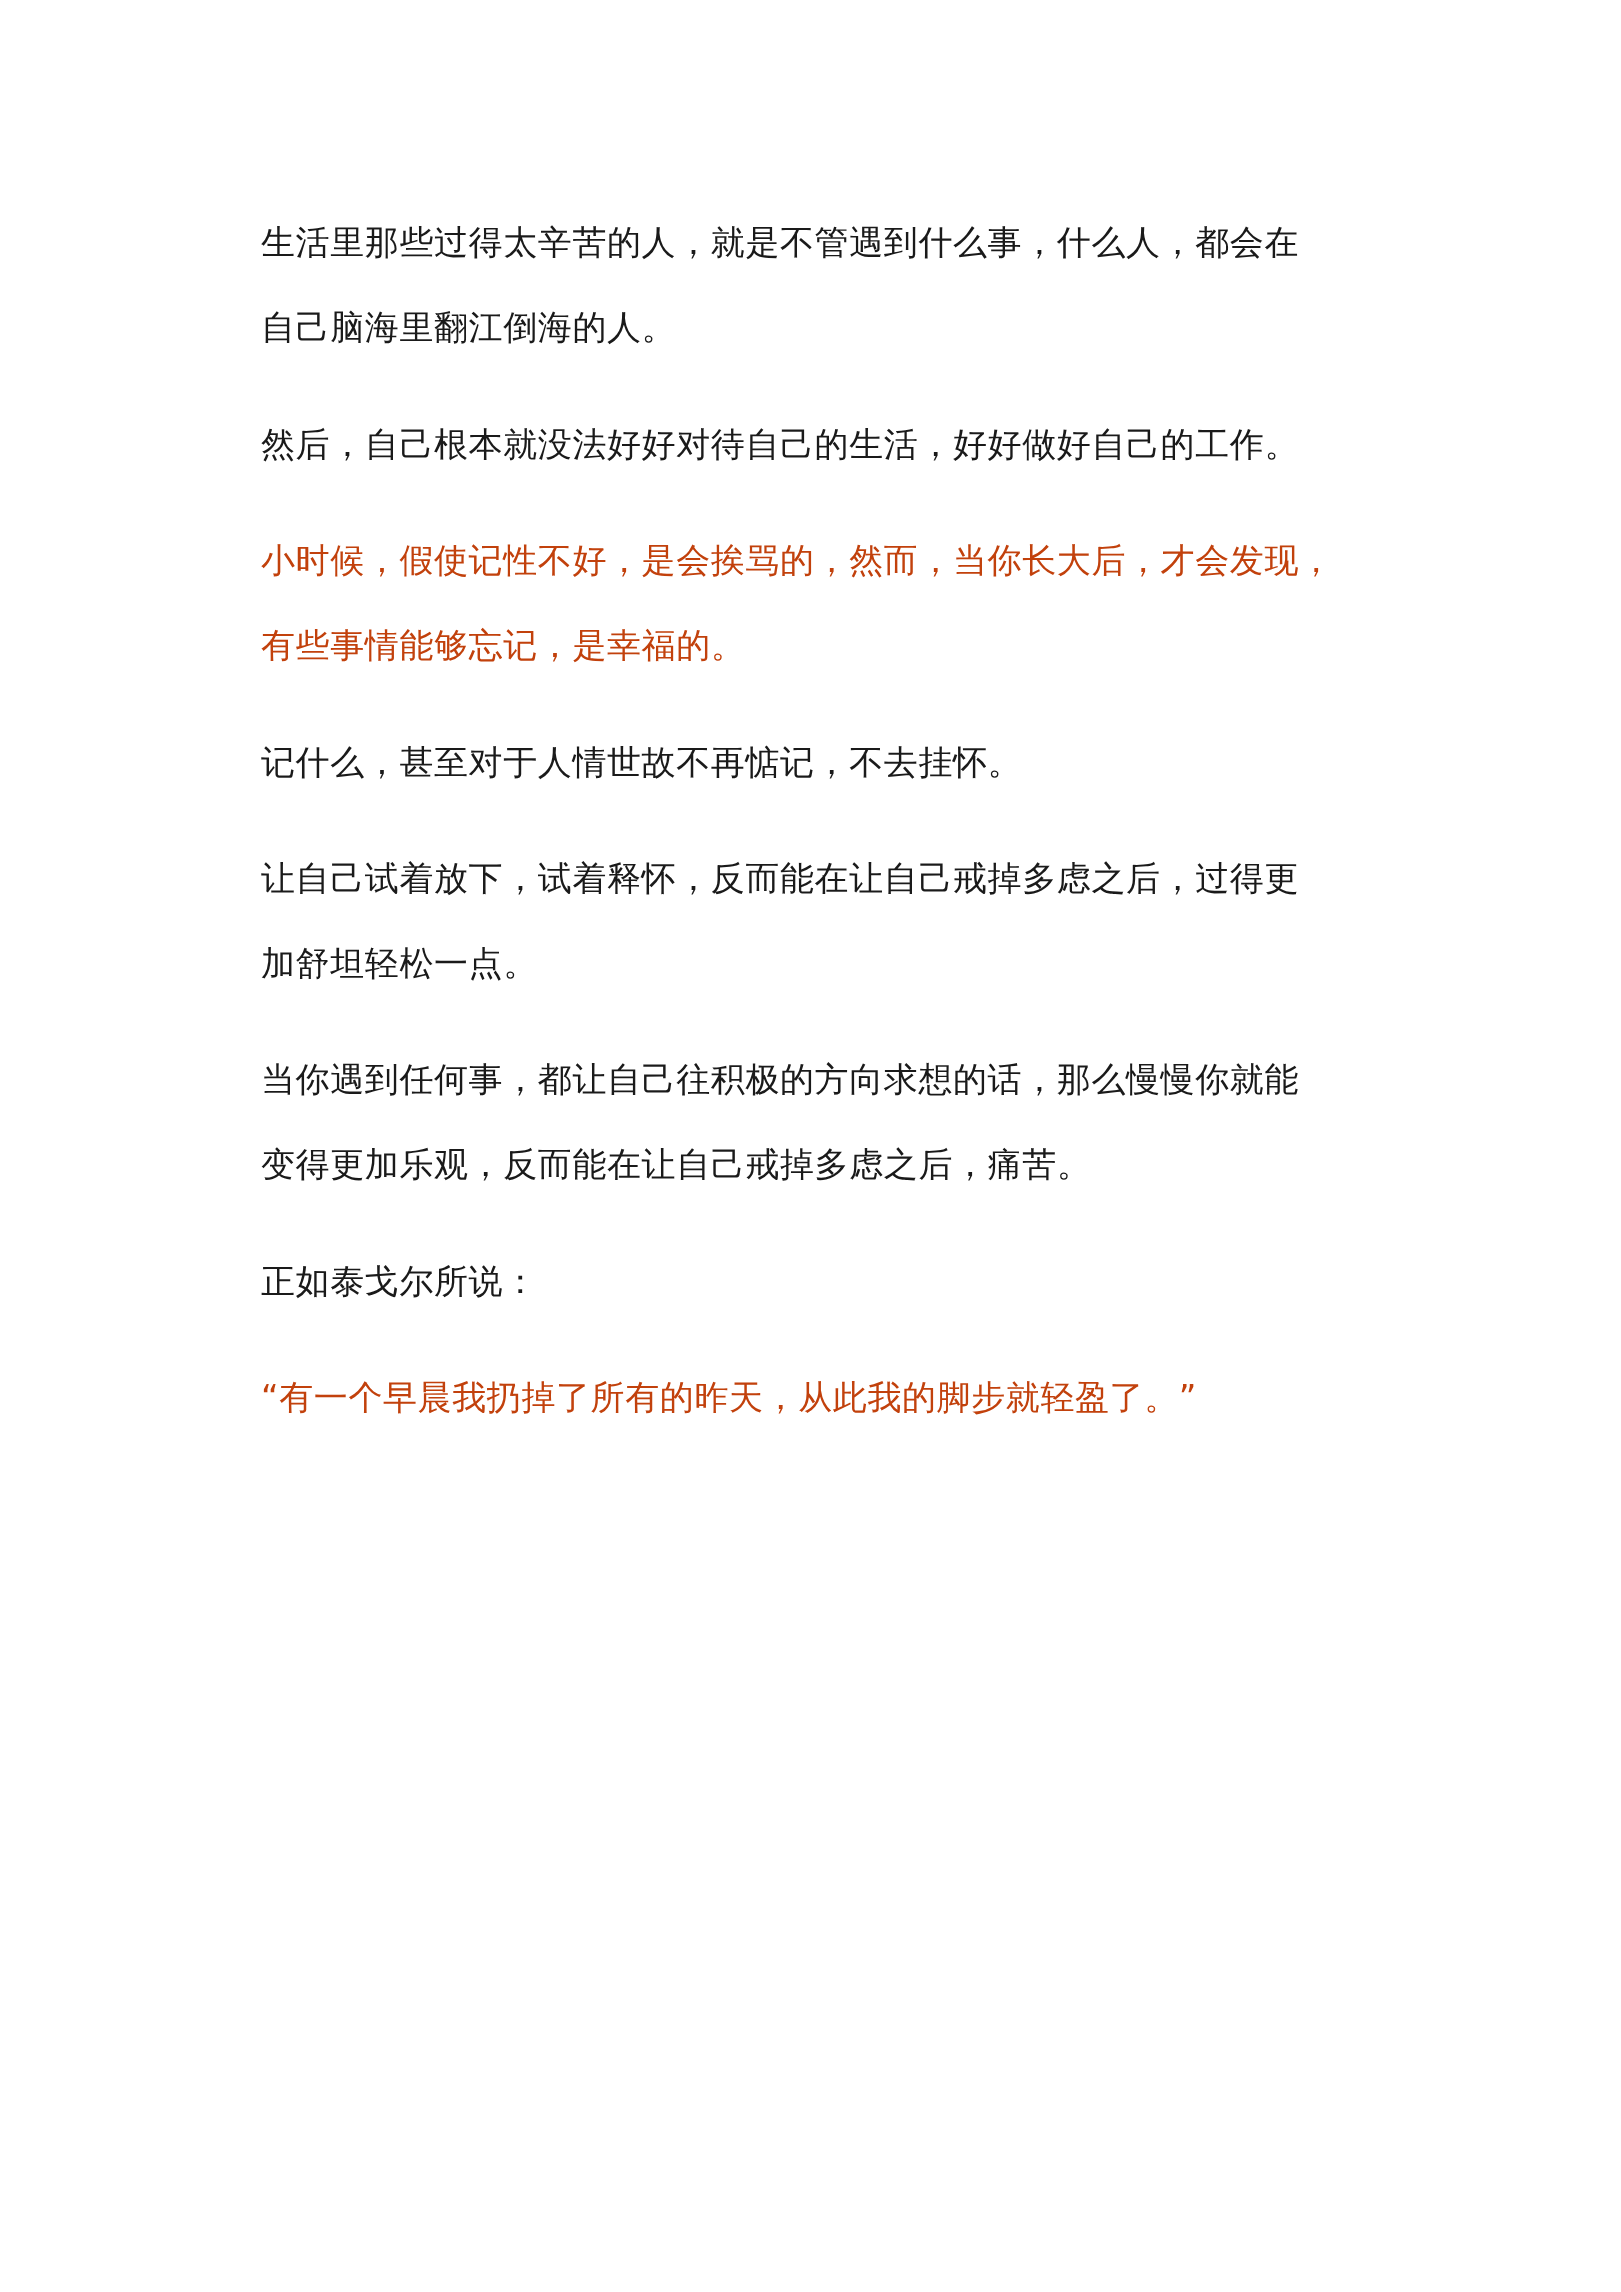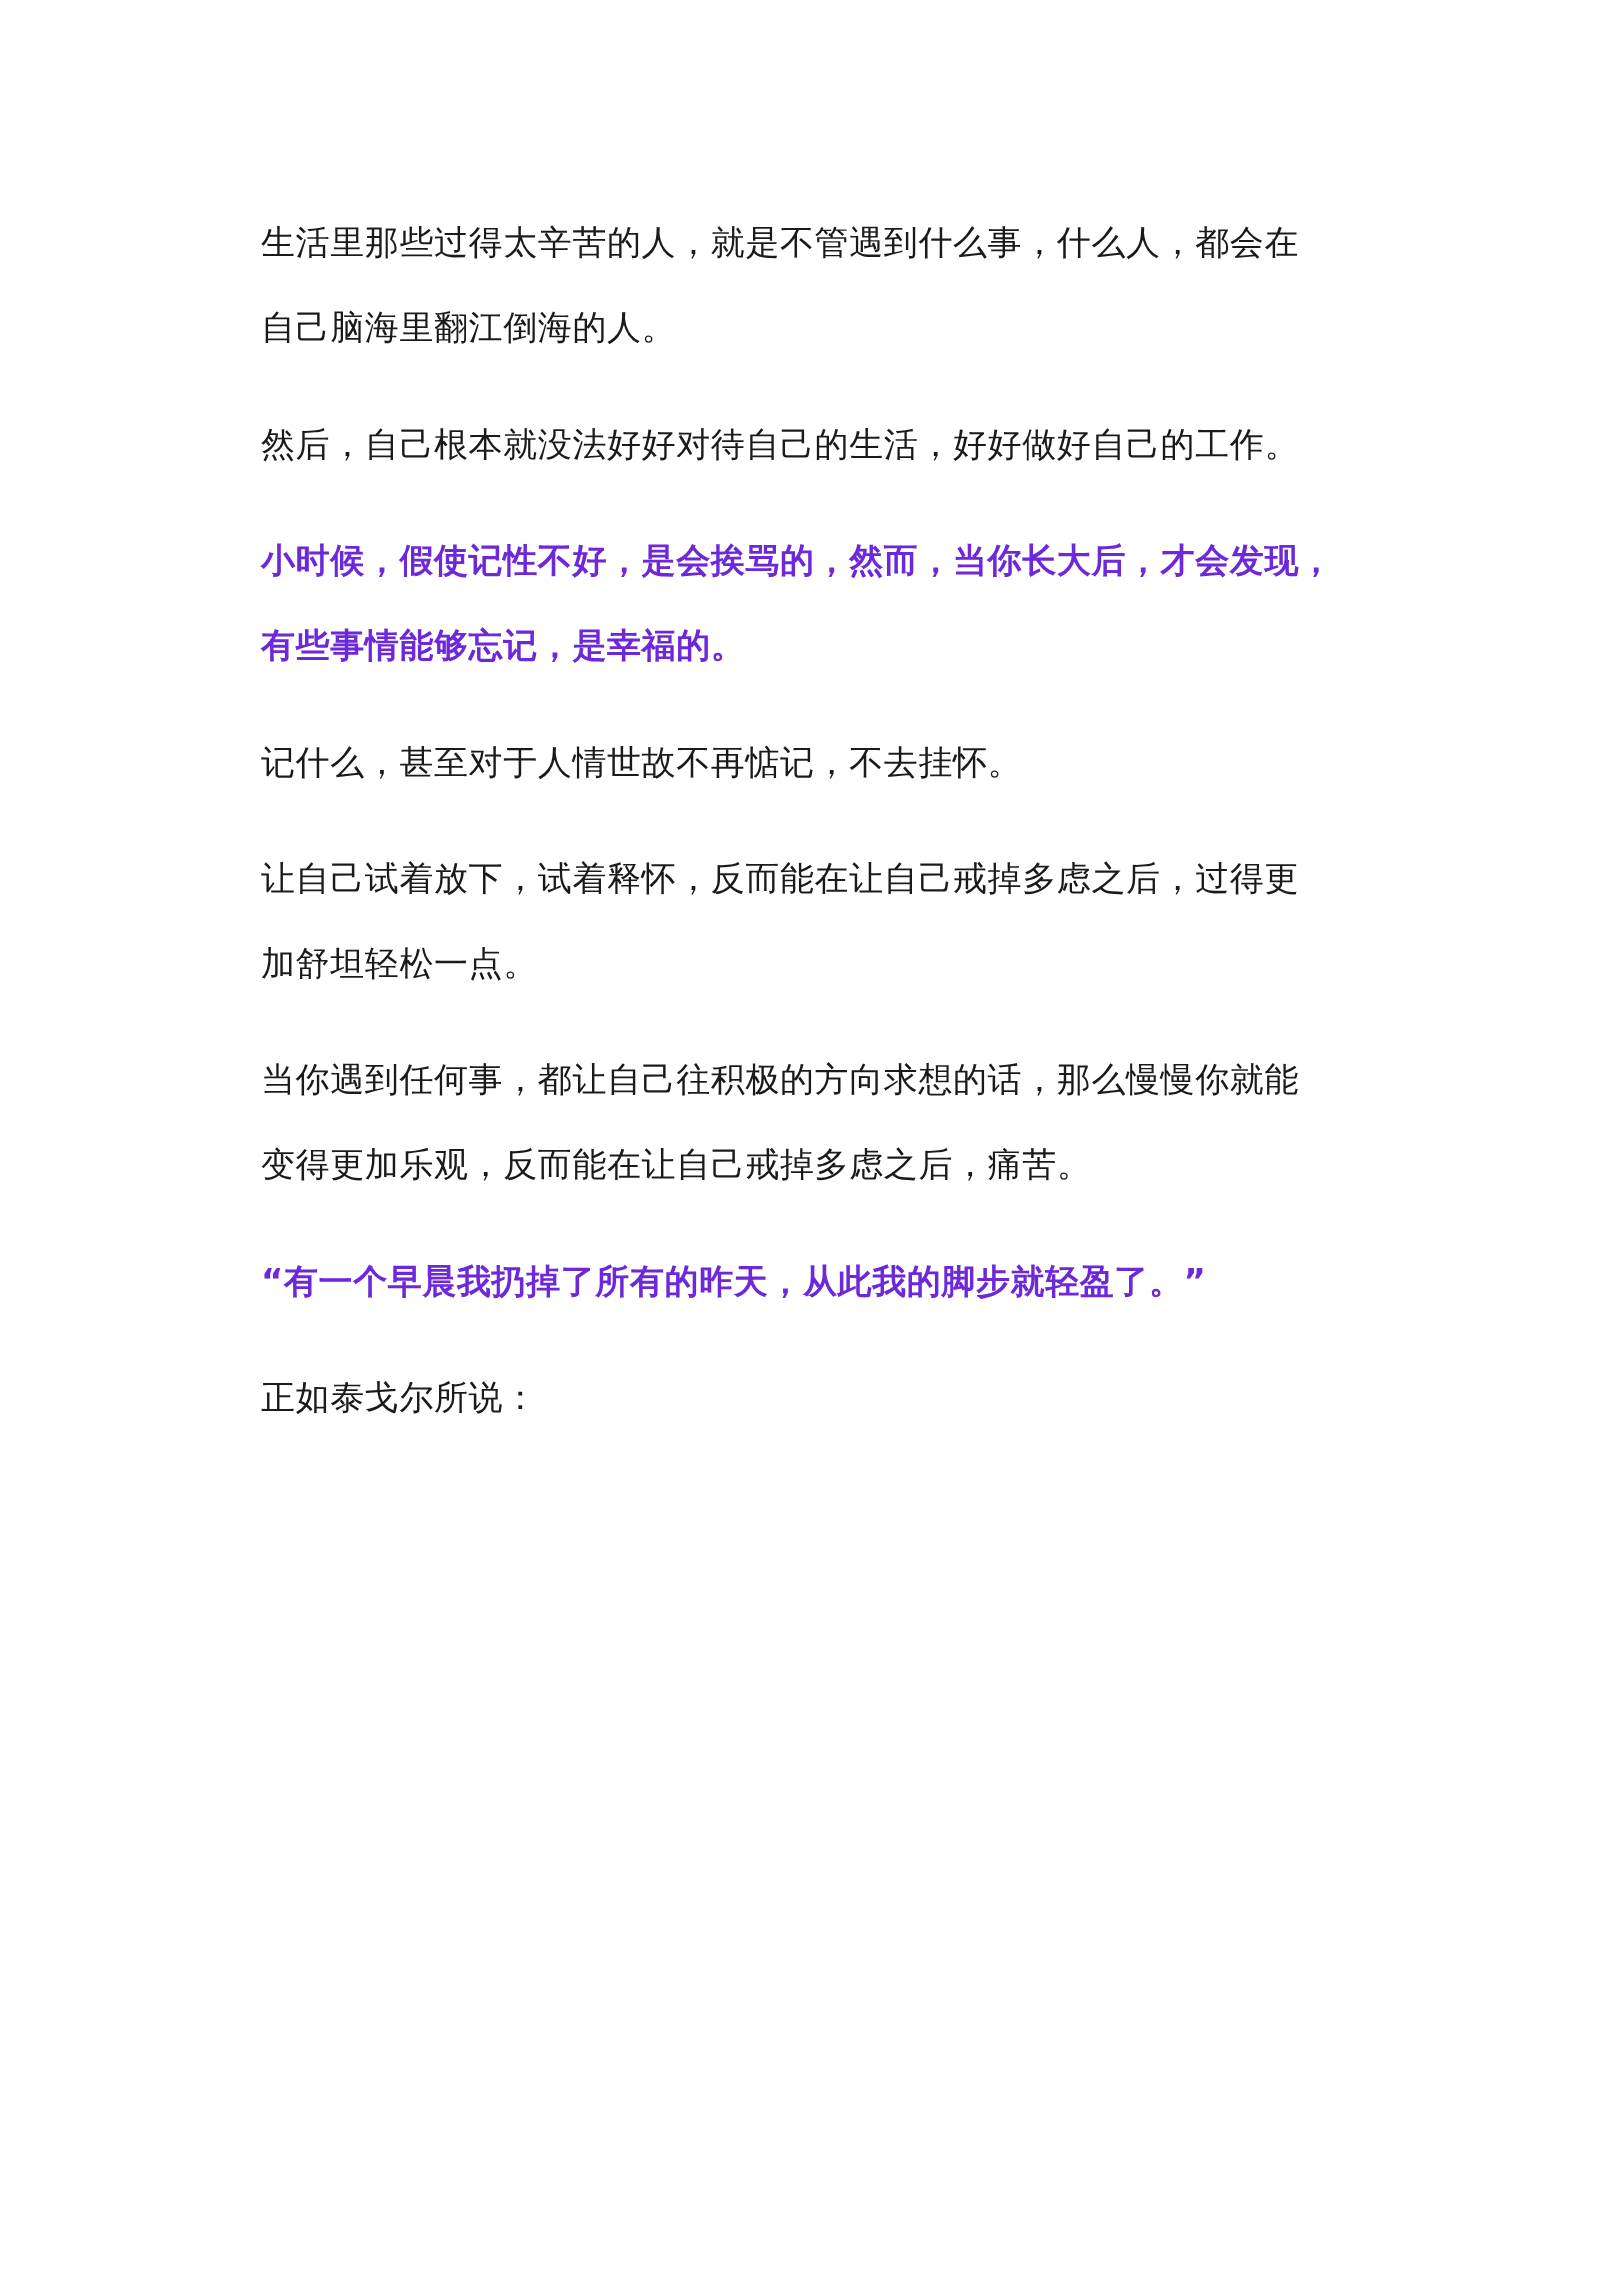--- a/index.html
+++ b/index.html
@@ -37,22 +37,22 @@
     font-size: 34px;
     line-height: 85px;
     height: 85px;
     white-space: nowrap;
     letter-spacing: 0.6px;
     margin-top: -17.6px;
     margin-bottom: 17.6px;
   }
   .para .line:first-child { margin-top: -17.6px; }
   .bold .line {
-    font-weight: bold;
-    color: #6d28d9;
+    font-weight: normal;
+    color: #c2410c;
   }
 </style>
 </head>
 <body>
 
 <div class="page">
   <div class="content">
 
     <div class="para">
       <span class="line">生活里那些过得太辛苦的人，就是不管遇到什么事，什么人，都会在</span>
@@ -77,23 +77,23 @@
     <div class="para">
       <span class="line">让自己试着放下，试着释怀，反而能在让自己戒掉多虑之后，过得更</span>
       <span class="line">加舒坦轻松一点。</span>
     </div>
 
     <div class="para">
       <span class="line">当你遇到任何事，都让自己往积极的方向求想的话，那么慢慢你就能</span>
       <span class="line">变得更加乐观，反而能在让自己戒掉多虑之后，痛苦。</span>
     </div>
 
+    <div class="para">
+      <span class="line">正如泰戈尔所说：</span>
+    </div>
+
     <div class="para bold">
       <span class="line">“有一个早晨我扔掉了所有的昨天，从此我的脚步就轻盈了。”</span>
-    </div>
-
-    <div class="para">
-      <span class="line">正如泰戈尔所说：</span>
     </div>
 
   </div>
 </div>
 
 
 </body></html>

